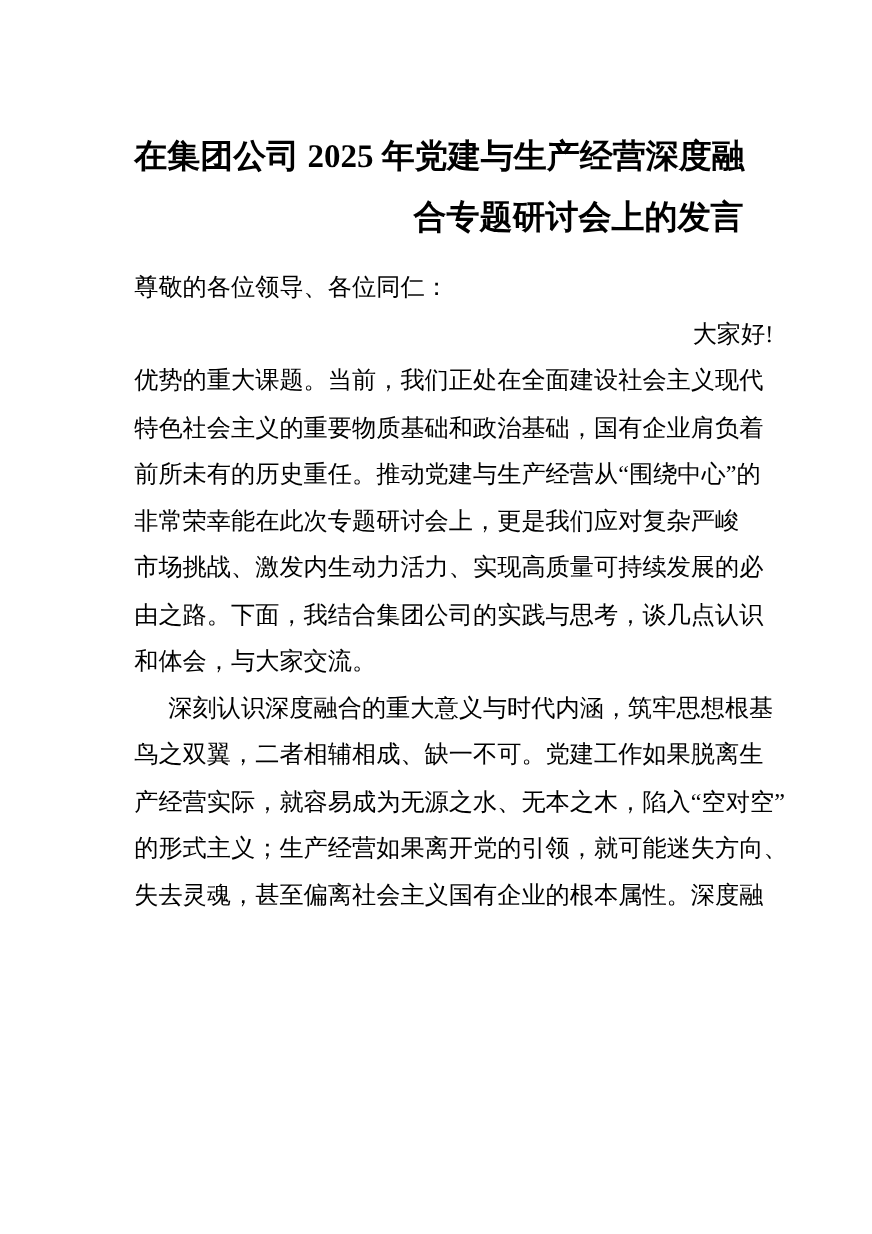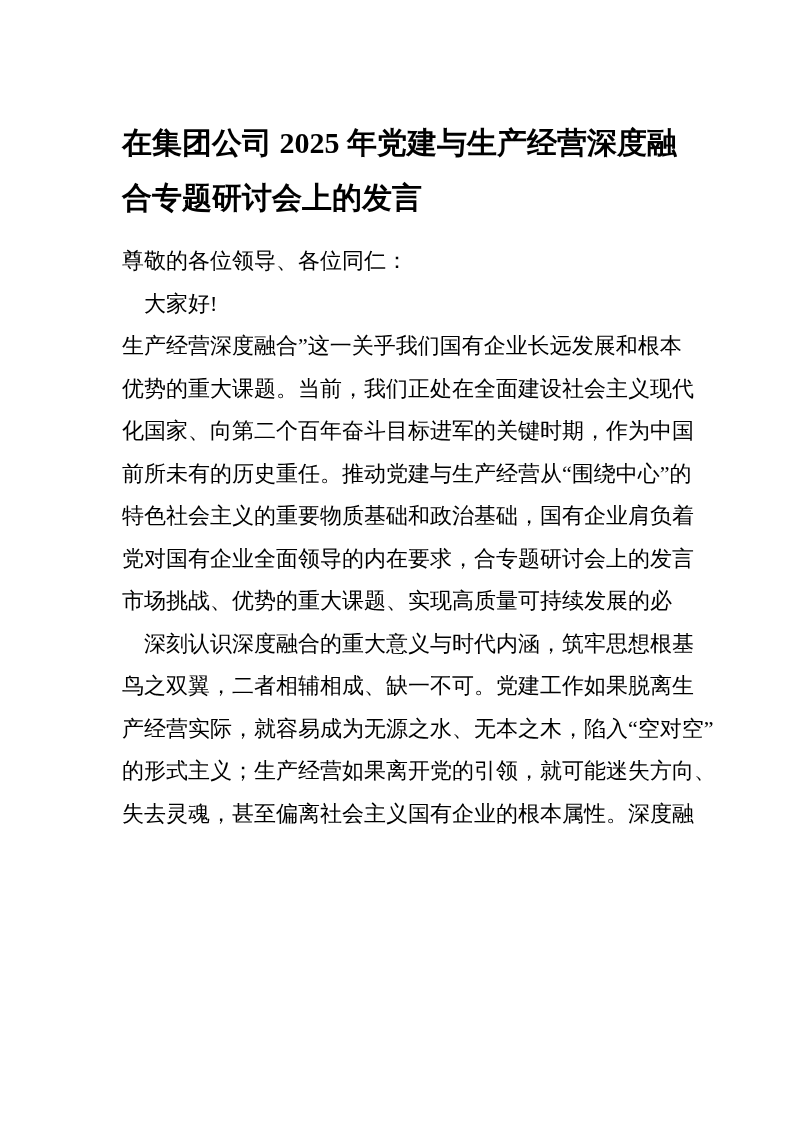--- a/index.html
+++ b/index.html
@@ -15,57 +15,58 @@
     background: #ffffff;
     padding: 115px 90px 0 122px;
     overflow: hidden;
     color: #000000;
     font-family: "Liberation Serif", "DejaVu Serif", serif;
   }
   .doc-title {
     font-size: 30px;
     font-weight: 700;
     line-height: 55px;
-    text-align: left;
+    text-align: right;
     margin: 0 27px 15px 0;
     color: #000000;
   }
   .title-line {
     display: block;
     white-space: nowrap;
   }
   .doc-body {
     font-size: 22px;
     line-height: 42.5px;
   }
   .line {
     white-space: nowrap;
     height: 42.5px;
   }
   .line.indent {
     text-indent: 1em;
+    text-align: right;
   }
 </style>
 </head>
 <body>
 
 <div class="page">
   <h1 class="doc-title">
     <span class="title-line">在集团公司 2025 年党建与生产经营深度融</span>
     <span class="title-line">合专题研讨会上的发言</span>
   </h1>
   <div class="doc-body">
       <div class="line">尊敬的各位领导、各位同仁：</div>
       <div class="line indent">大家好!</div>
-      <div class="line">生产经营深度融合”这一关乎我们国有企业长远发展和根本</div>
       <div class="line">优势的重大课题。当前，我们正处在全面建设社会主义现代</div>
-      <div class="line">化国家、向第二个百年奋斗目标进军的关键时期，作为中国</div>
+      <div class="line">特色社会主义的重要物质基础和政治基础，国有企业肩负着</div>
       <div class="line">前所未有的历史重任。推动党建与生产经营从“围绕中心”的</div>
-      <div class="line">特色社会主义的重要物质基础和政治基础，国有企业肩负着</div>
-      <div class="line">党对国有企业全面领导的内在要求，合专题研讨会上的发言</div>
-      <div class="line">市场挑战、优势的重大课题、实现高质量可持续发展的必</div>
+      <div class="line">非常荣幸能在此次专题研讨会上，更是我们应对复杂严峻</div>
+      <div class="line">市场挑战、激发内生动力活力、实现高质量可持续发展的必</div>
+      <div class="line">由之路。下面，我结合集团公司的实践与思考，谈几点认识</div>
+      <div class="line">和体会，与大家交流。</div>
       <div class="line indent">深刻认识深度融合的重大意义与时代内涵，筑牢思想根基</div>
       <div class="line">鸟之双翼，二者相辅相成、缺一不可。党建工作如果脱离生</div>
       <div class="line">产经营实际，就容易成为无源之水、无本之木，陷入“空对空”</div>
       <div class="line">的形式主义；生产经营如果离开党的引领，就可能迷失方向、</div>
       <div class="line">失去灵魂，甚至偏离社会主义国有企业的根本属性。深度融</div>
     </div>
 </div>
 
 </body></html>

